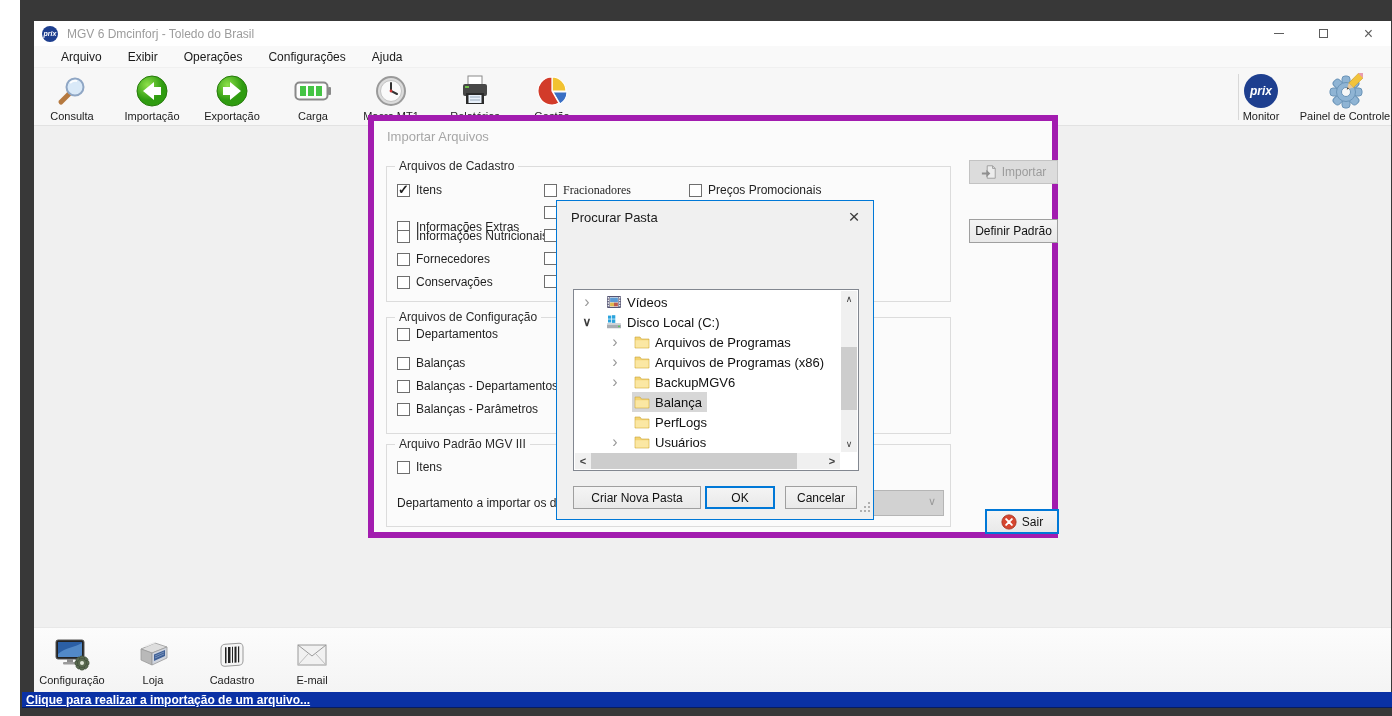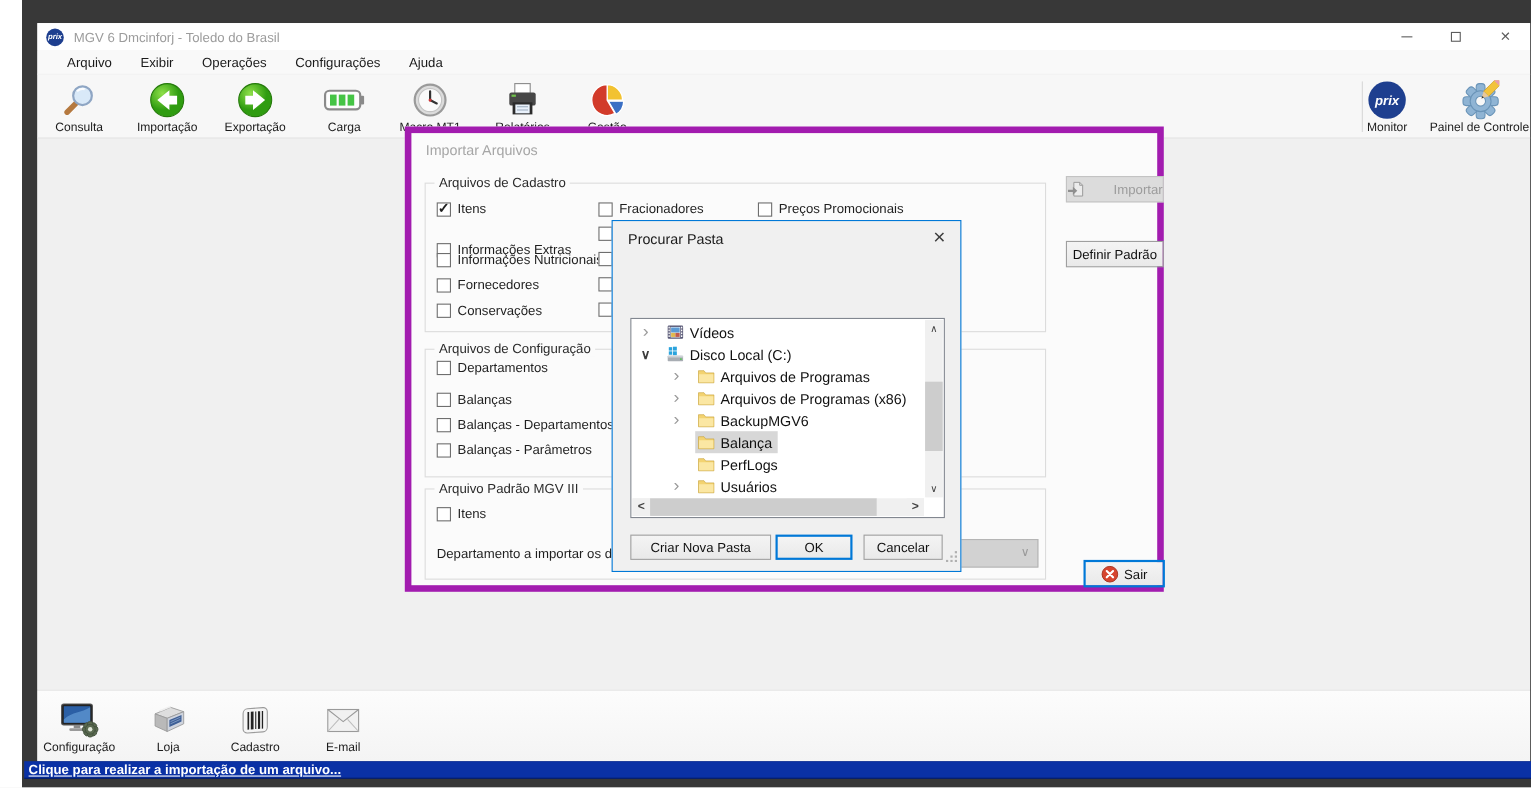--- a/index.html
+++ b/index.html
@@ -347,21 +347,21 @@
         <span class="cb-label">Informações Nutricionais</span>
     </div>
     <div class="cb" style="left:23px; top:131px;">
       <span class="box"></span>
         <span class="cb-label">Fornecedores</span>
     </div>
     <div class="cb" style="left:23px; top:154px;">
       <span class="box"></span>
         <span class="cb-label">Conservações</span>
     </div>
-    <div class="cb" style="left:170px; top:62px;">
+    <div class="cb" style="left:170px; top:62px;font-family:Liberation Serif, serif;">
       <span class="box"></span>
         <span class="cb-label">Fracionadores</span>
     </div>
     <div class="cb" style="left:170px; top:85px;">
       <span class="box"></span>
         <span class="cb-label"></span>
     </div>
     <div class="cb" style="left:170px; top:108px;">
       <span class="box"></span>
         <span class="cb-label"></span>
@@ -404,21 +404,21 @@
     </div>
     <div class="cb" style="left:23px; top:339px;">
       <span class="box"></span>
         <span class="cb-label">Itens</span>
     </div>
     <div style="position:absolute; left:23px; top:375px; font-size:12px; color:#1f1f1f; white-space:nowrap;">Departamento a importar os dados</div>
     <div class="combo-disabled" style="left:352px; top:369px; width:218px; height:26px;">
       <span class="chev">∨</span>
     </div>
 
-    <div class="btn disabled" style="left:595px; top:39px; width:89px; height:24px;justify-content:space-between;">
+    <div class="btn disabled" style="left:595px; top:39px; width:89px; height:24px;">
       <span style="display:inline-flex;">
         <svg width="16" height="16" viewBox="0 0 18 18">
             <path d="M7 2 h6 l3 3 v11 h-9 Z" fill="#ececec" stroke="#9a9a9a"></path>
             <path d="M13 2 v3 h3" fill="none" stroke="#9a9a9a"></path>
             <path d="M1 9.5 h5 v-3 l4.5 4.2 -4.5 4.2 v-3 h-5 Z" fill="#8f8f8f"></path>
           </svg>
       </span>
       <span>Importar</span>
     </div>
     <div class="btn" style="left:595px; top:98px; width:89px; height:24px;">

